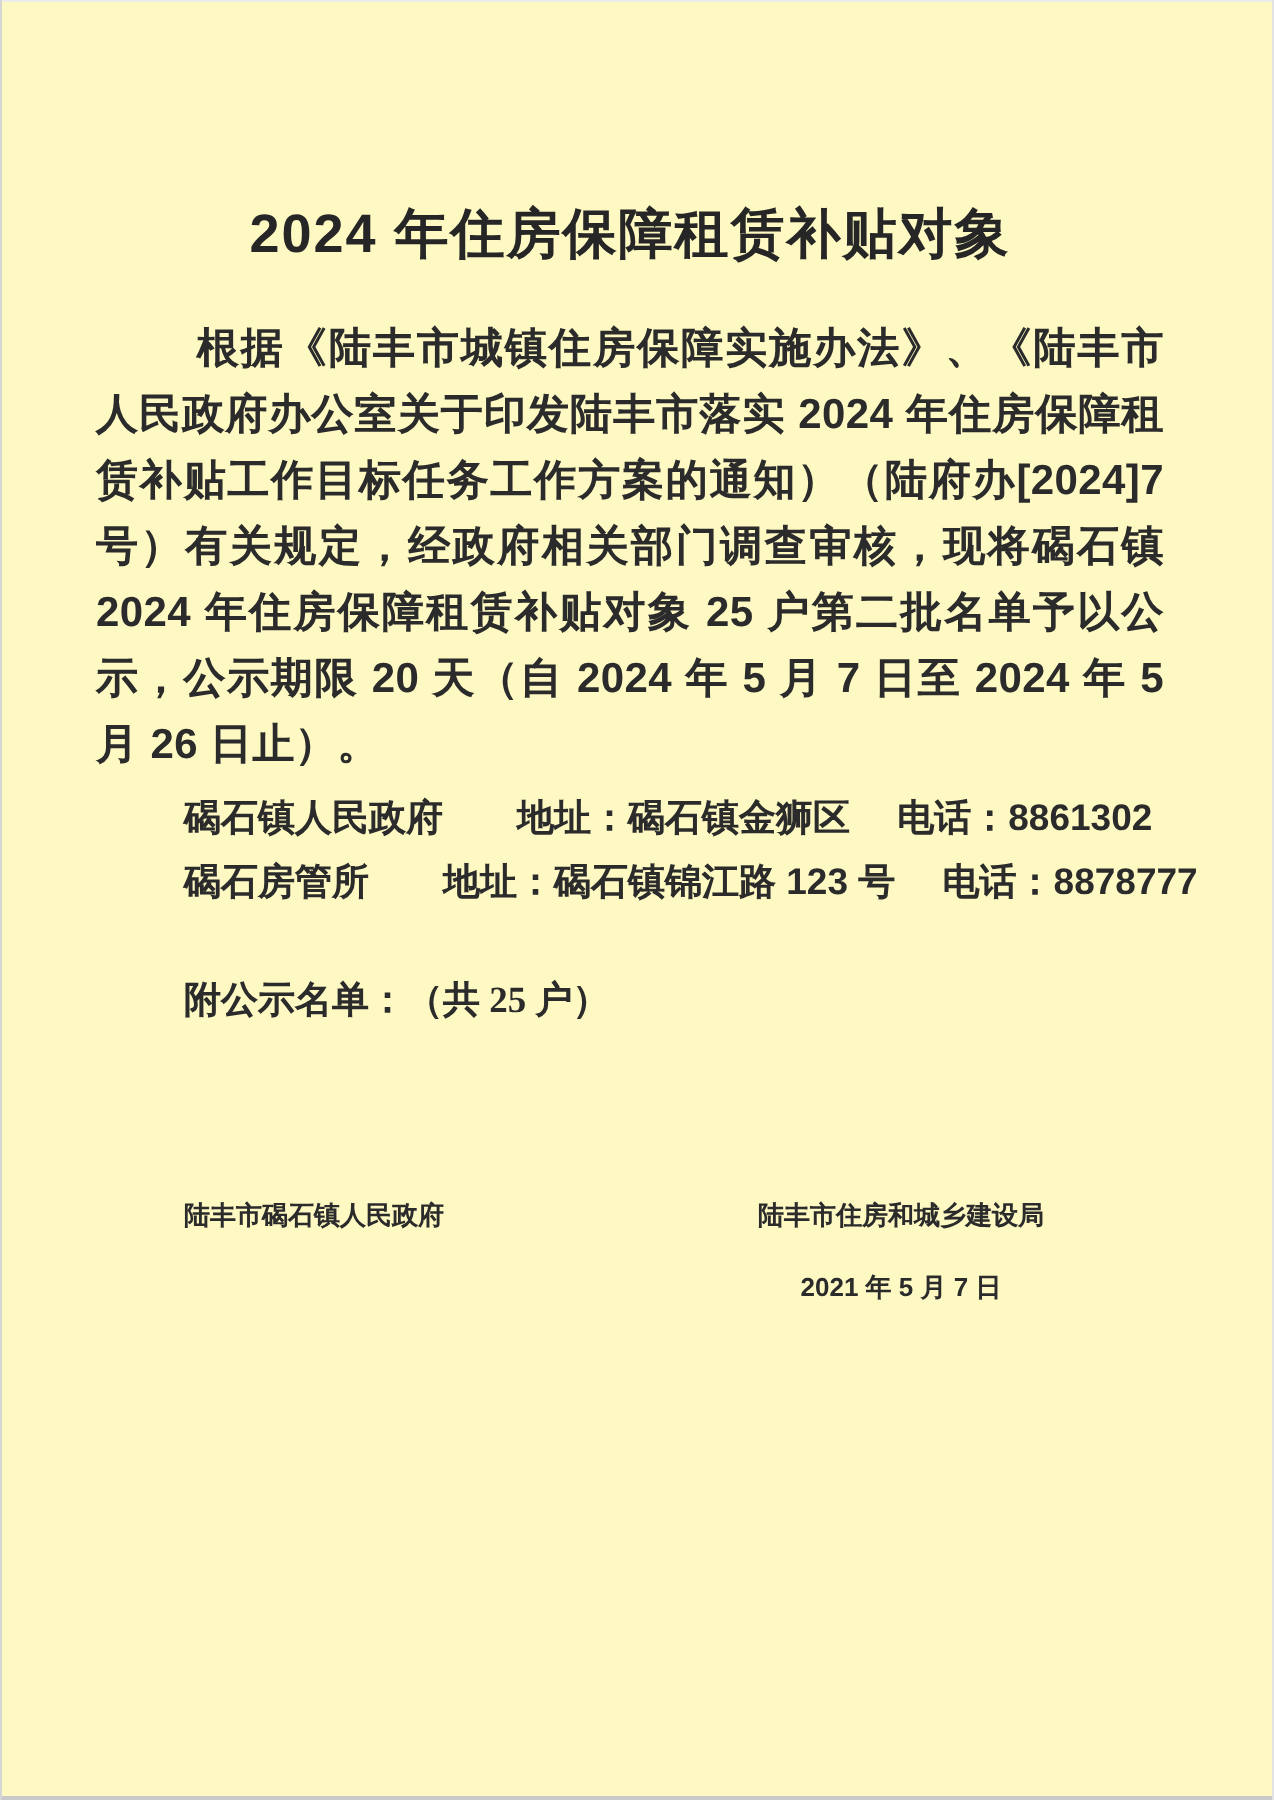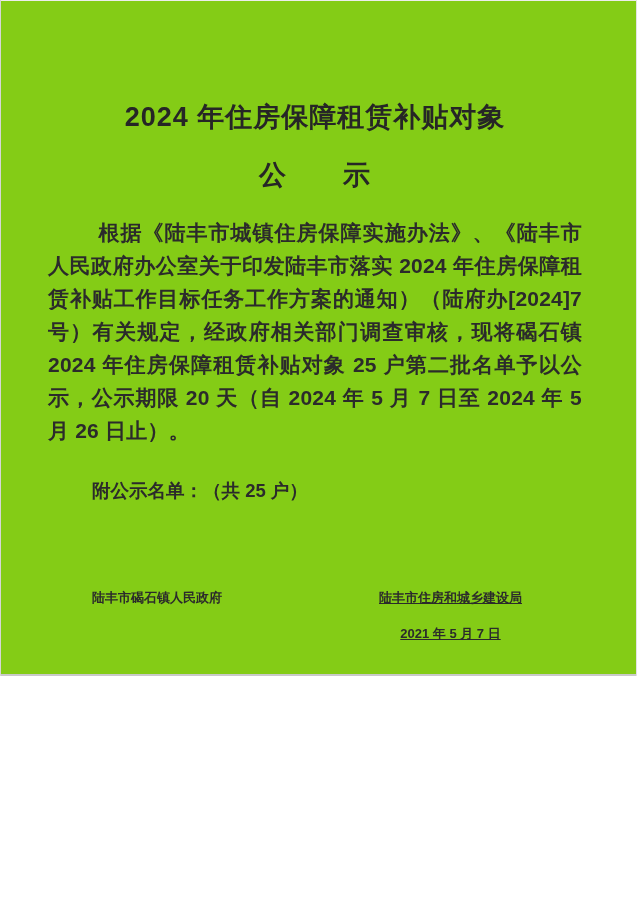--- a/index.html
+++ b/index.html
@@ -4,22 +4,22 @@
 <style>
   html, body {
     margin: 0;
     padding: 0;
     background: #ffffff;
     font-family: "Liberation Sans", "DejaVu Sans", sans-serif;
   }
   .page {
     position: relative;
     width: 637px;
-    height: 676px;
-    background: #84cc16;
+    height: 900px;
+    background: #fef9c3;
     overflow: hidden;
     box-sizing: border-box;
     box-shadow:
       inset 1px 0 0 #d6d6d6,
       inset -1px 0 0 #e3e3e3,
       inset 0 1px 0 #ececec,
       inset 0 -2px 0 #c9c9c9;
     color: #2b2b2b;
   }
   .content {
@@ -59,48 +59,52 @@
     color: #2b2b2b;
     white-space: nowrap;
   }
   .attachment {
     margin: 28px 0 0 0;
     padding-left: 44px;
     font-size: 18.5px;
     font-weight: 700;
     line-height: 32px;
     color: #2b2b2b;
+    font-family: Liberation Serif, serif;
   }
   .sig-row {
     display: flex;
     justify-content: space-between;
     align-items: flex-start;
     margin-top: 74px;
     font-size: 13px;
     font-weight: 700;
     line-height: 33px;
     color: #2b2b2b;
   }
   .sig-left { margin-left: 44px; white-space: nowrap; }
-  .sig-right { margin-right: 60px; text-align: center; white-space: nowrap; text-decoration: underline; }
+  .sig-right { margin-right: 60px; text-align: center; white-space: nowrap; }
   .sig-date { margin-top: 3px; }
 </style>
 </head>
 <body>
 
 <div class="page">
   <div class="content">
 
     <div class="doc-title">2024 年住房保障租赁补贴对象</div>
 
-    <div class="doc-title second">公　　示</div>
 
     <p class="para first">根据《陆丰市城镇住房保障实施办法》、《陆丰市人民政府办公室关于印发陆丰市落实 2024 年住房保障租赁补贴工作目标任务工作方案的通知）（陆府办[2024]7 号）有关规定，经政府相关部门调查审核，现将碣石镇 2024 年住房保障租赁补贴对象 25 户第二批名单予以公示，公示期限 20 天（自 2024 年 5 月 7 日至 2024 年 5 月 26 日止）。</p>
 
 
+    <div class="contact-block">
+      <p class="contact-line">碣石镇人民政府　　地址：碣石镇金狮区　 电话：8861302</p>
+      <p class="contact-line">碣石房管所　　地址：碣石镇锦江路 123 号　 电话：8878777</p>
+    </div>
 
     <p class="attachment">附公示名单：（共 25 户）</p>
 
     <div class="sig-row">
       <div class="sig-left">陆丰市碣石镇人民政府</div>
       <div class="sig-right">
         <div>陆丰市住房和城乡建设局</div>
         <div class="sig-date">2021 年 5 月 7 日</div>
       </div>
     </div>

